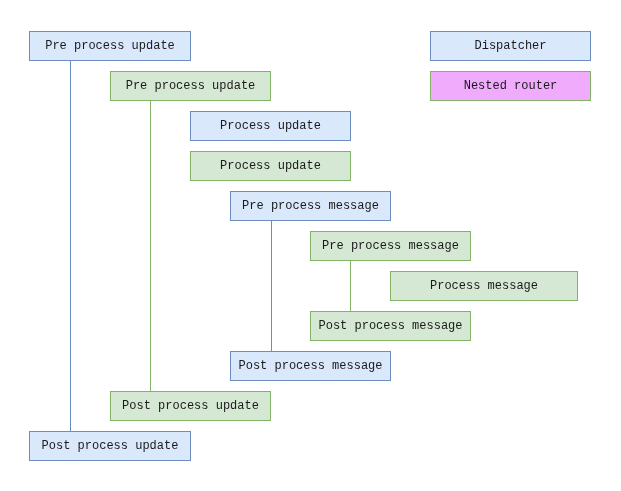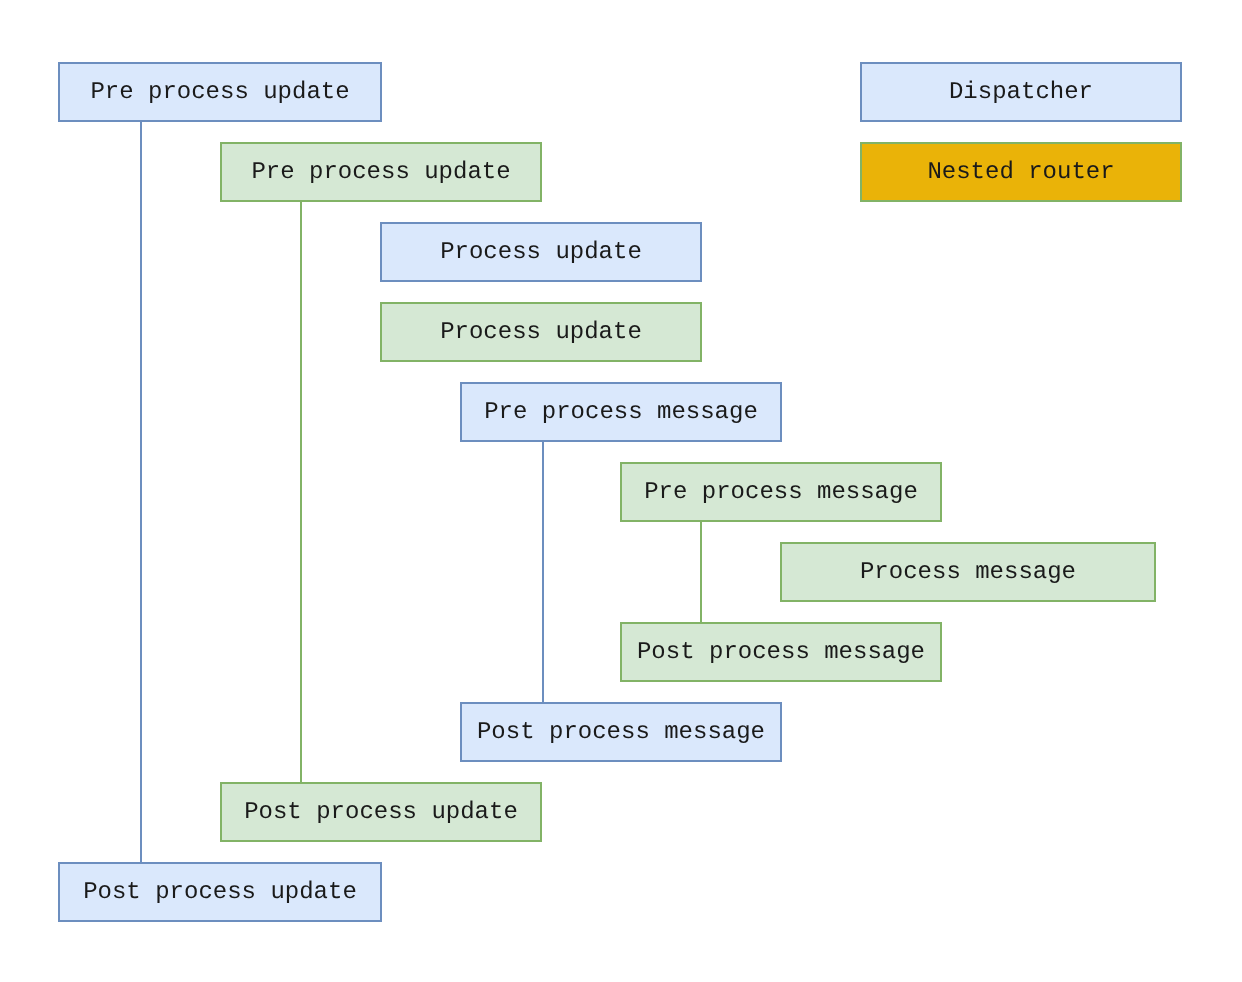--- a/index.html
+++ b/index.html
@@ -60,21 +60,21 @@
     font-size: 12px;
     color: #1a1a1a;
     white-space: nowrap;
     user-select: none;
   }
   .legend-item.blue {
     background: #dae8fc;
     border-color: #6c8ebf;
   }
   .legend-item.green {
-    background: #eab308;
+    background: #f0abfc;
     border-color: #82b366;
   }
 </style>
 </head>
 <body>
 
 <div id="canvas">
 
   <div class="edge blue" style="left:70px;  top:61px;  height:370px;"></div>
   <div class="edge green" style="left:150px; top:101px; height:290px;"></div>

